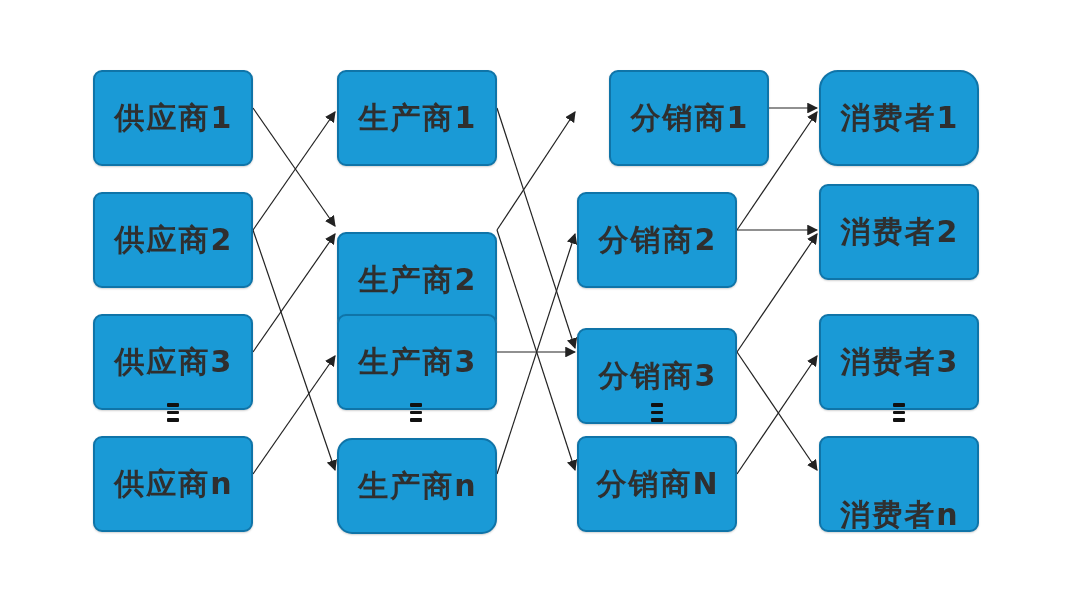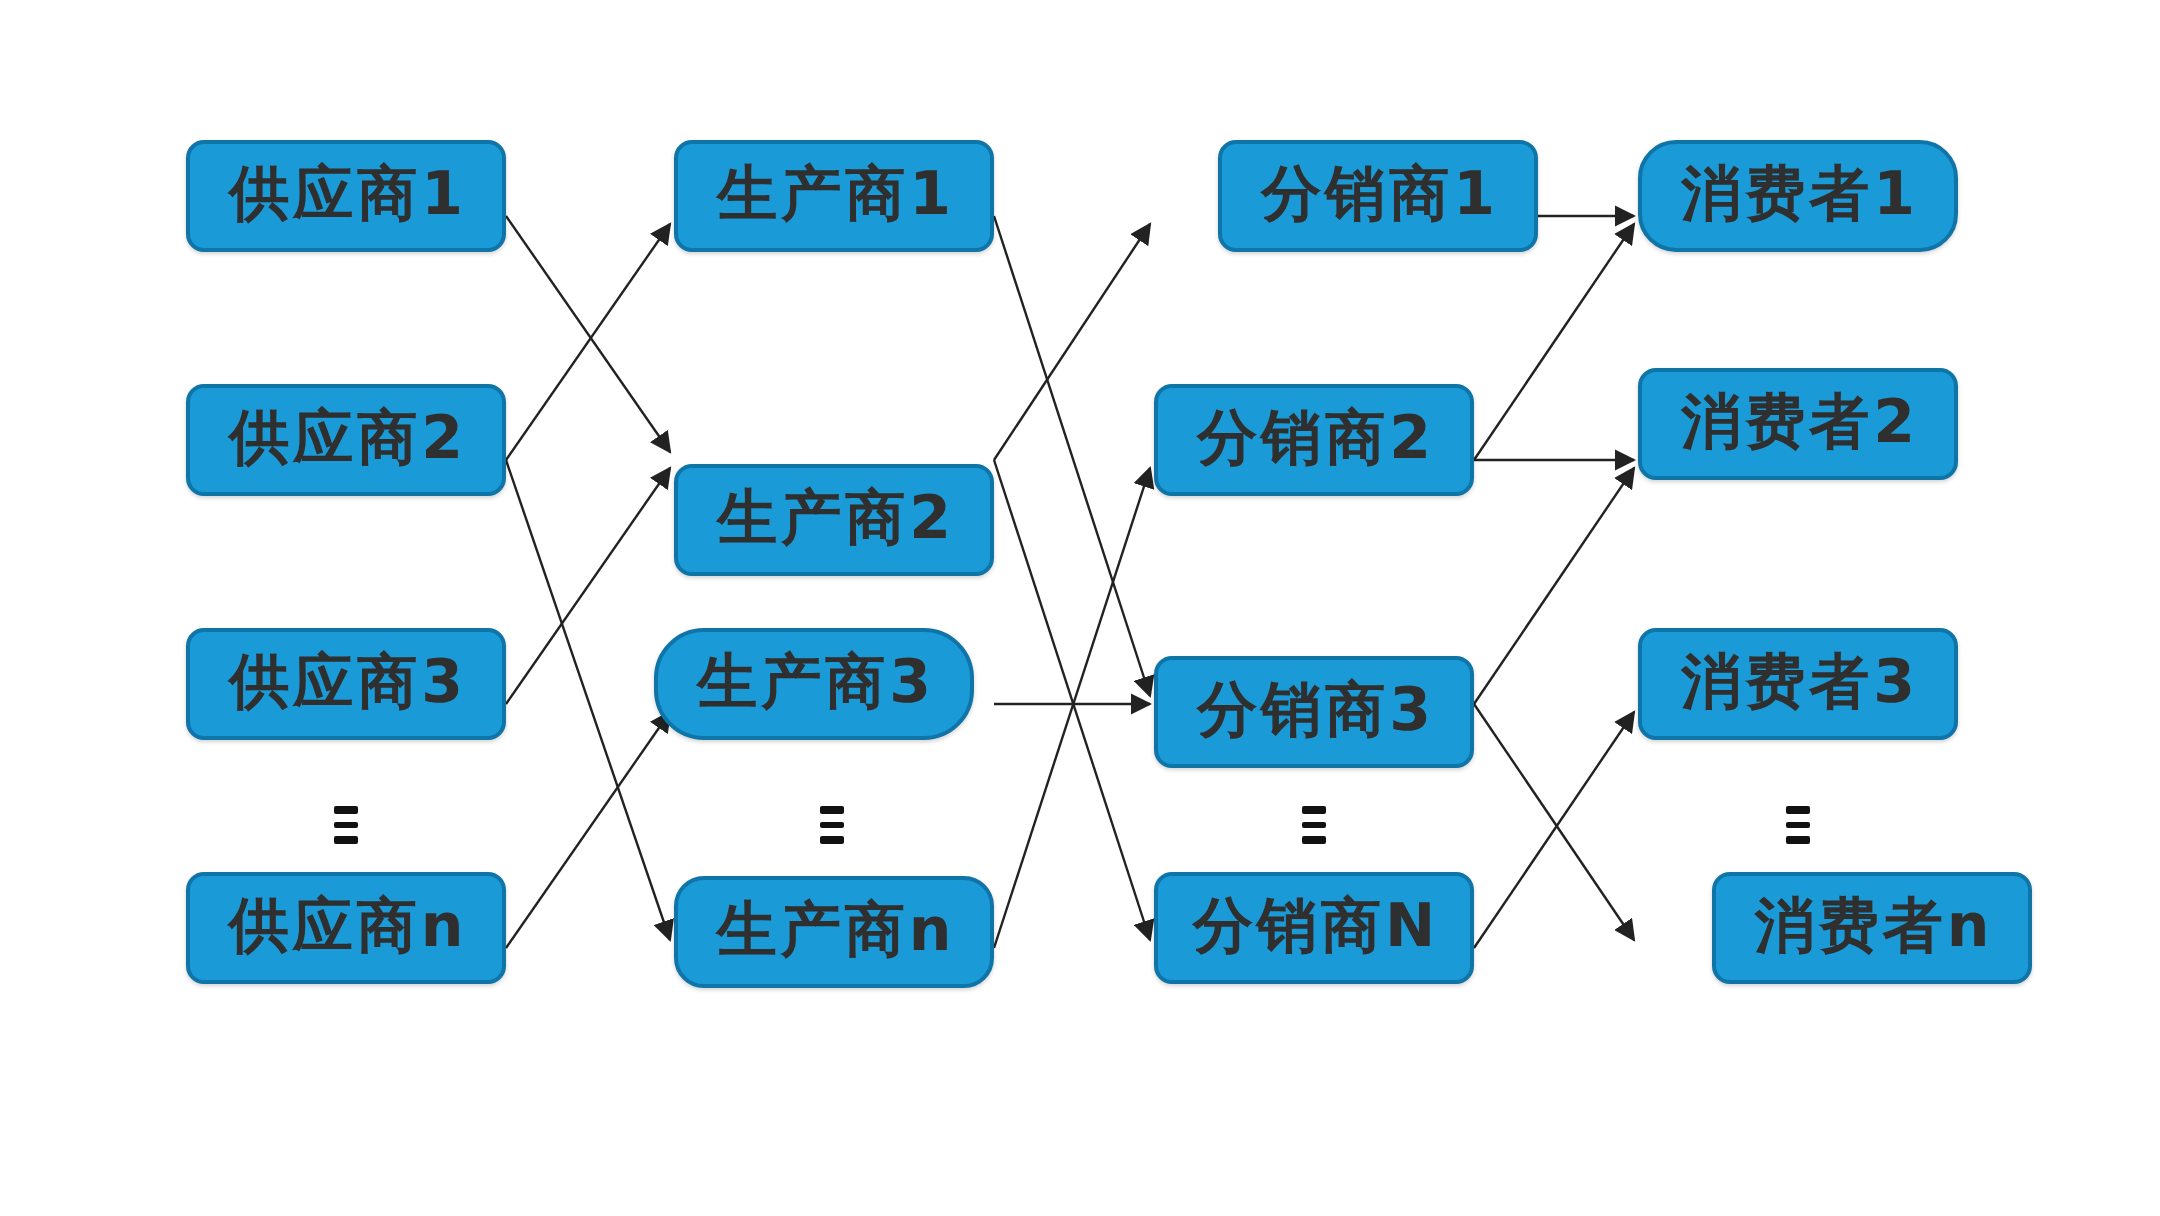--- a/index.html
+++ b/index.html
@@ -19,21 +19,21 @@
     position: absolute;
     left: 0;
     top: 0;
     width: 1080px;
     height: 608px;
     pointer-events: none;
   }
   .node {
     position: absolute;
     width: 160px;
-    height: 56px;
+    height: 96px;
     box-sizing: border-box;
     background: #1a9ad6;
     border: 2px solid #0f74a8;
     border-radius: 9px;
     display: flex;
     align-items: center;
     justify-content: center;
     box-shadow: 0 1px 2px rgba(0,0,0,0.18);
   }
   .node-label {
@@ -99,21 +99,21 @@
     </div>
     <div class="node" style="left: 93px; top: 436px;">
       <span class="node-label">供应商n</span>
     </div>
     <div class="node" style="left: 337px; top: 70px;">
       <span class="node-label">生产商1</span>
     </div>
     <div class="node" style="left: 337px; top: 192px; margin-top: 40px;">
       <span class="node-label">生产商2</span>
     </div>
-    <div class="node" style="left: 327px; top: 314px; border-radius: 25px;">
+    <div class="node" style="left: 337px; top: 314px;">
       <span class="node-label">生产商3</span>
     </div>
     <div class="node" style="left: 337px; top: 438px; border-radius: 15px;">
       <span class="node-label">生产商n</span>
     </div>
     <div class="node" style="left: 577px; top: 70px; margin-left: 32px;">
       <span class="node-label">分销商1</span>
     </div>
     <div class="node" style="left: 577px; top: 192px;">
       <span class="node-label">分销商2</span>
@@ -126,21 +126,21 @@
     </div>
     <div class="node" style="left: 819px; top: 70px; border-radius: 19px;">
       <span class="node-label">消费者1</span>
     </div>
     <div class="node" style="left: 819px; top: 184px;">
       <span class="node-label">消费者2</span>
     </div>
     <div class="node" style="left: 819px; top: 314px; text-align: right;">
       <span class="node-label">消费者3</span>
     </div>
-    <div class="node" style="left: 856px; top: 436px;">
+    <div class="node" style="left: 819px; top: 436px; align-items: flex-end;">
       <span class="node-label">消费者n</span>
     </div>
     <div class="ellipsis" style="left: 167px; top: 403px;">
       <div class="bar"></div>
       <div class="bar"></div>
       <div class="bar"></div>
     </div>
     <div class="ellipsis" style="left: 410px; top: 403px;">
       <div class="bar"></div>
       <div class="bar"></div>

